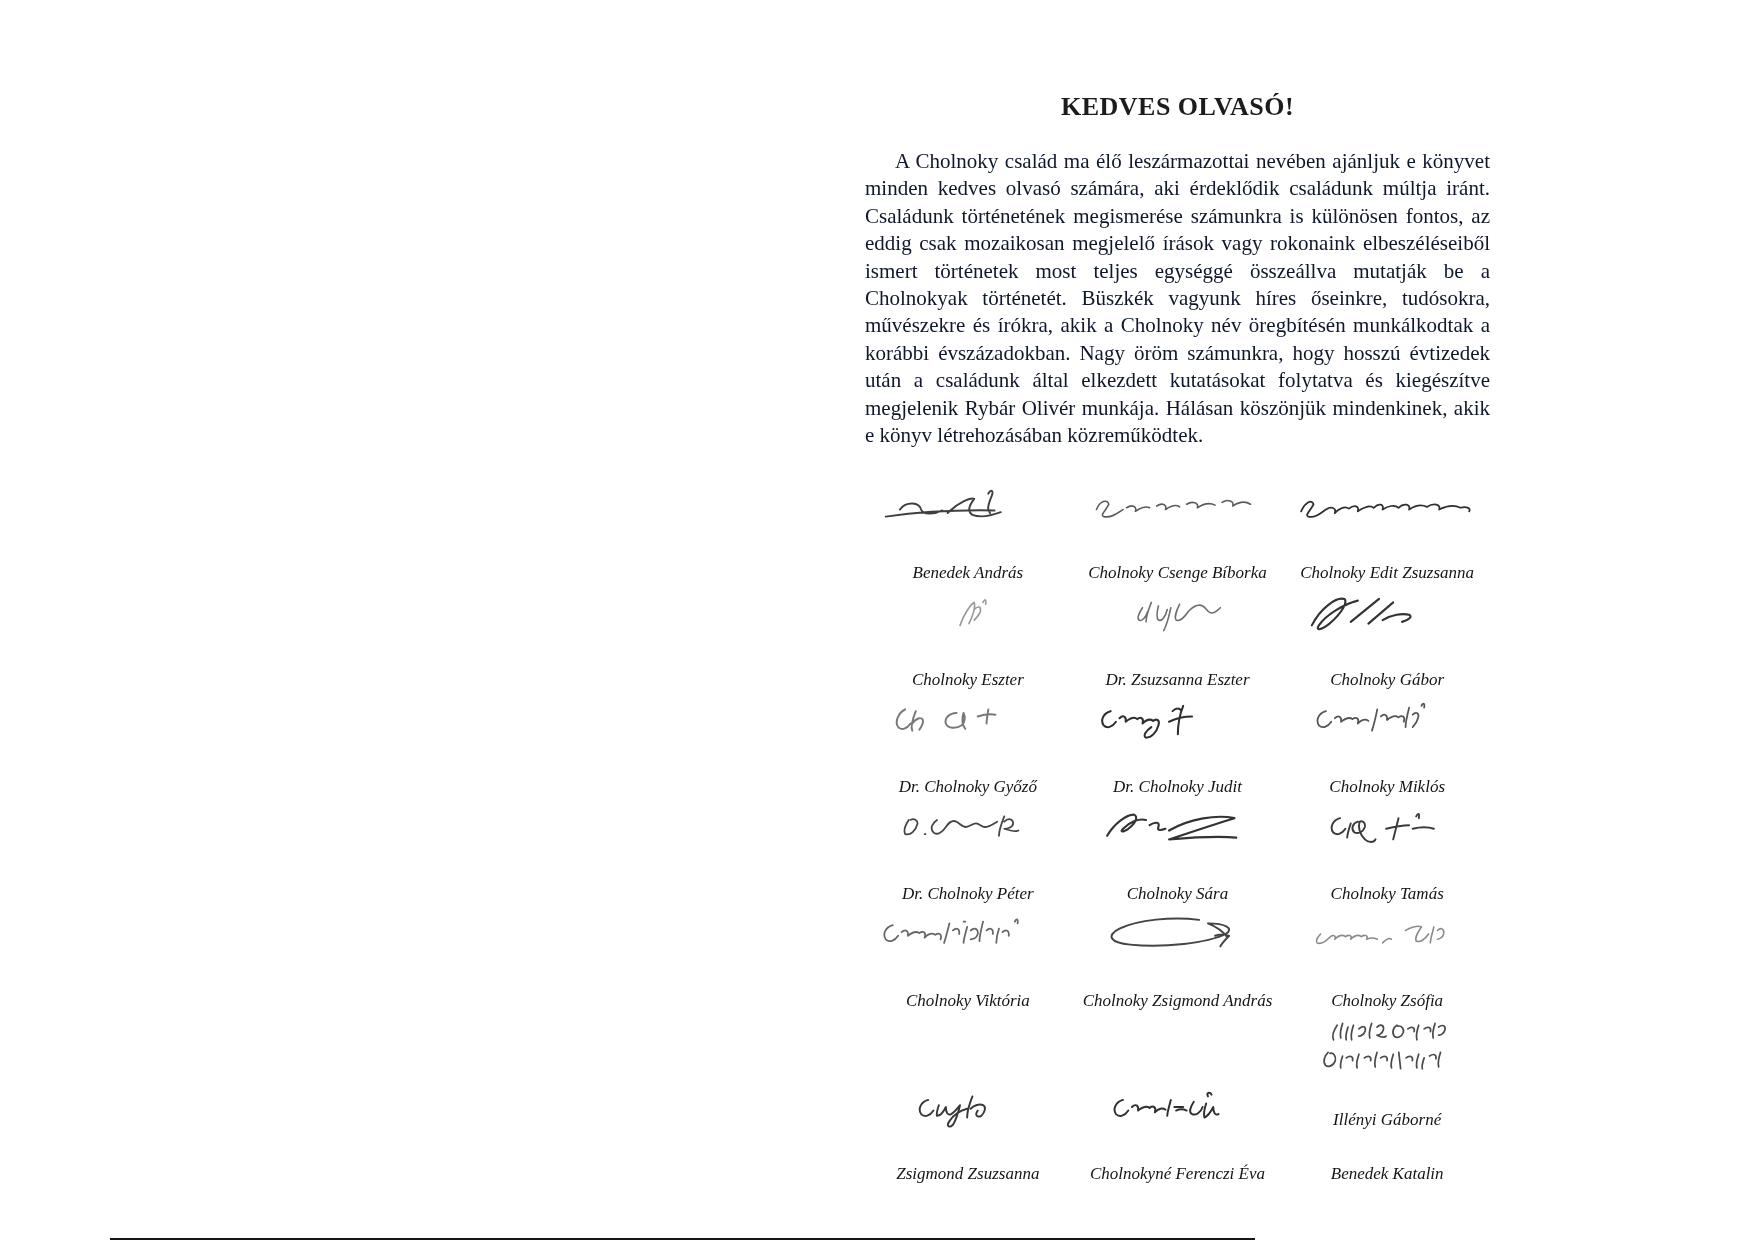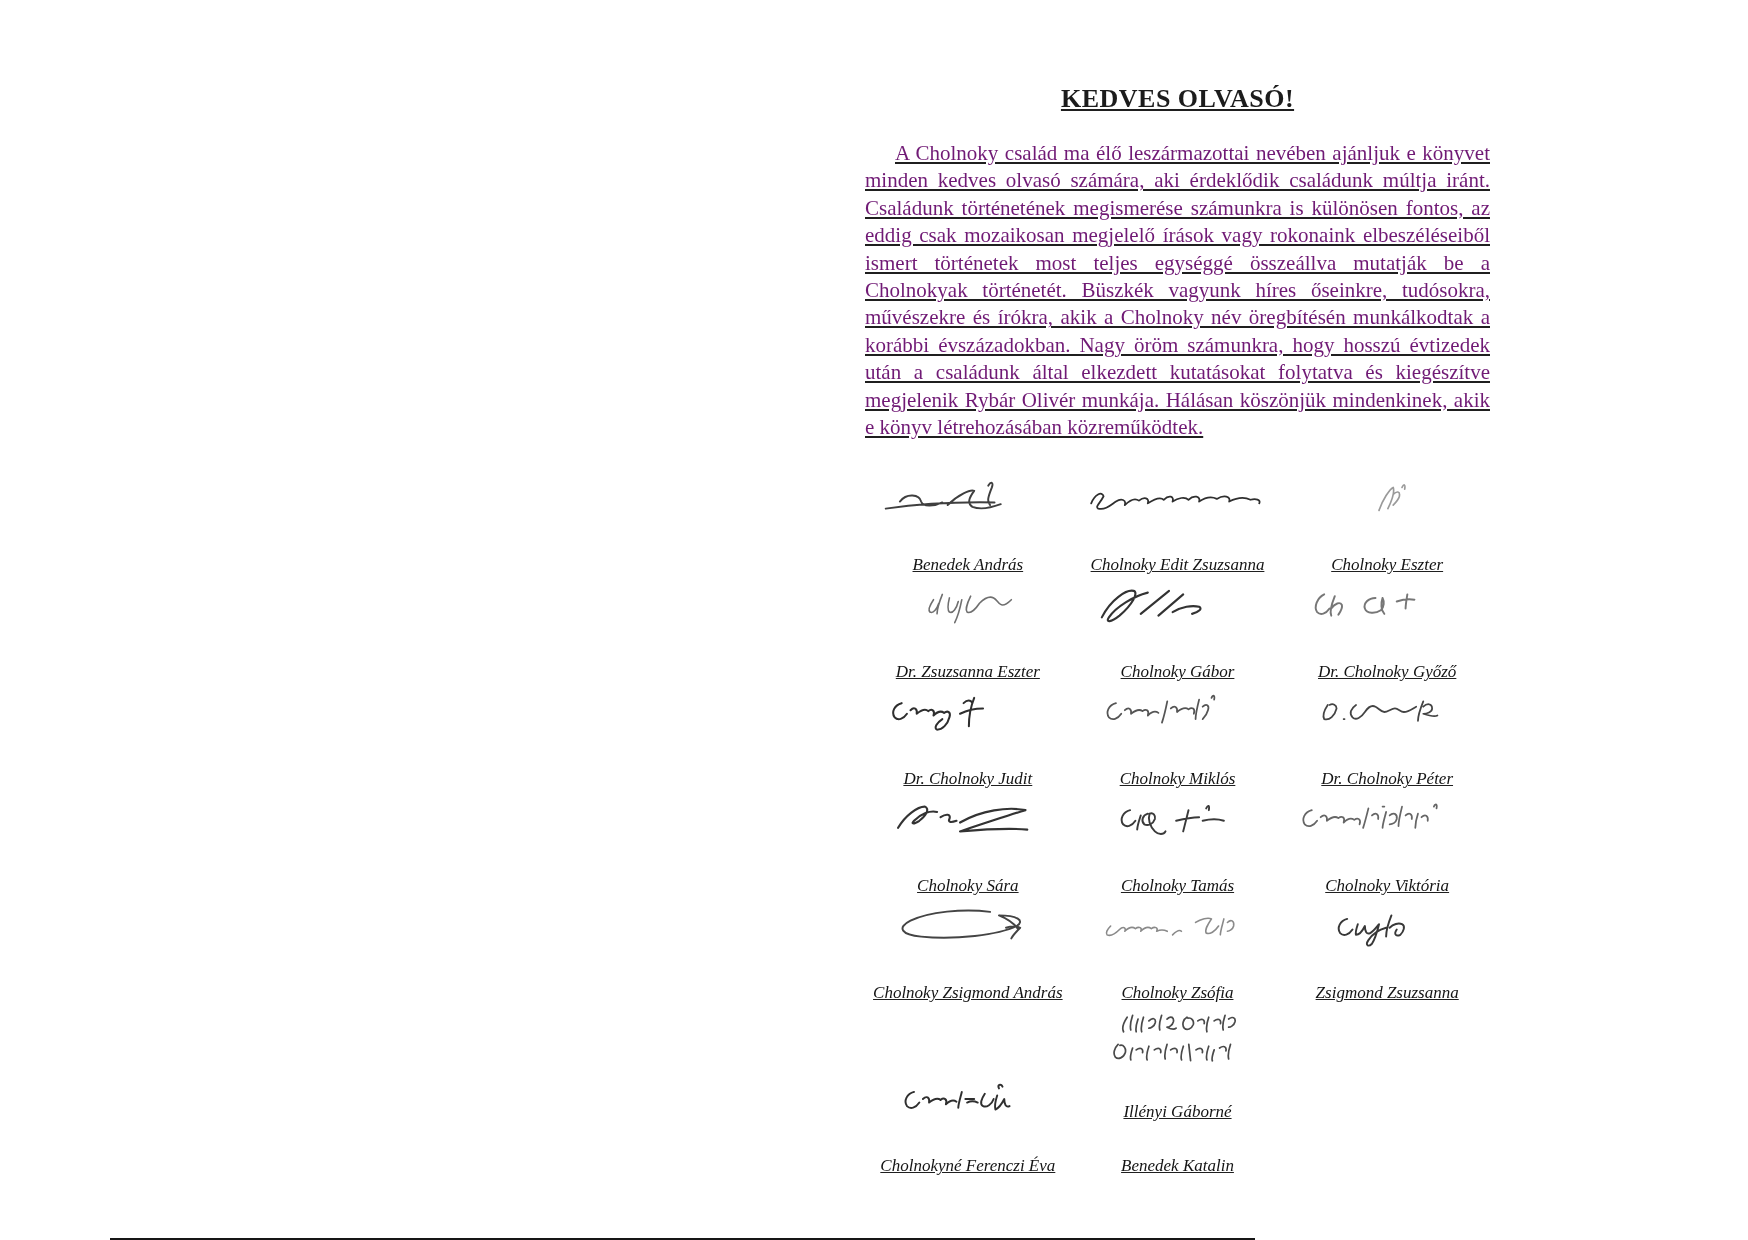--- a/index.html
+++ b/index.html
@@ -12,40 +12,39 @@
     width: 1748px;
     height: 1240px;
     background: #ffffff;
     overflow: hidden;
     font-family: "Liberation Serif", serif;
     color: #1f1f1f;
   }
   .content {
     position: absolute;
     left: 865px;
-    top: 0;
+    top: 8px;
     width: 625px;
-    text-decoration: underline;
   }
   .title {
     margin: 84px 0 0 0;
     text-align: center;
     font-size: 26px;
     font-weight: 600;
     letter-spacing: 0.5px;
     color: #1c1c1c;
     font-family: "Liberation Serif", serif;
   }
   .body-text {
     margin: 26px 0 0 0;
     font-size: 21px;
     line-height: 27.4px;
     text-align: justify;
     text-indent: 30px;
-    color: #701a75;
+    color: #0f172a;
   }
   .salutation {
     margin: 0;
     padding-left: 30px;
     font-size: 21px;
     line-height: 27.4px;
     color: #222222;
   }
   .sig-grid {
     margin-top: 34px;
@@ -91,20 +90,26 @@
     <p class="body-text">A Cholnoky család ma élő leszármazottai nevében ajánljuk e könyvet minden kedves olvasó számára, aki érdeklődik családunk múltja iránt. Családunk történetének megismerése számunkra is különösen fontos, az eddig csak mozaikosan megjelelő írások vagy rokonaink elbeszéléseiből ismert történetek most teljes egységgé összeállva mutatják be a Cholnokyak történetét. Büszkék vagyunk híres őseinkre, tudósokra, művészekre és írókra, akik a Cholnoky név öregbítésén munkálkodtak a korábbi évszázadokban. Nagy öröm számunkra, hogy hosszú évtizedek után a családunk által elkezdett kutatásokat folytatva és kiegészítve megjelenik Rybár Olivér munkája. Hálásan köszönjük mindenkinek, akik e könyv létrehozásában közreműködtek.</p>
     <div class="sig-grid" id="sig-grid">
         <div class="sig-cell">
           <svg class="sig-svg" viewBox="0 0 210 52" style="height:46px">
             <path d="M12 38 C40 34 80 30 135 31 M28 30 C36 20 50 22 52 30 C54 36 66 36 76 31 M82 34 C94 22 108 16 112 18 C106 26 104 32 110 36 C120 40 134 36 142 33 M128 12 C131 7 134 8 132 14 C128 24 126 30 130 34" fill="none" stroke="#3f3f3f" stroke-width="2.2" stroke-linecap="round" stroke-linejoin="round"></path>
           </svg>
           <div class="sig-name">Benedek András</div>
         </div>
         <div class="sig-cell">
           <svg class="sig-svg" viewBox="0 0 210 52" style="height:46px">
+            <path d="M14 30 C18 20 26 18 28 24 C24 32 18 36 22 38 C30 40 38 34 44 30 M48 28 C54 24 60 26 58 32 C64 28 70 26 74 28 M82 26 C88 22 94 24 92 30 C98 26 104 24 108 27 M116 24 C122 20 130 22 128 28 C134 24 142 22 148 25 M156 22 C162 18 170 20 168 26 C174 22 182 20 188 24" fill="none" stroke="#5b5b5b" stroke-width="1.8" stroke-linecap="round" stroke-linejoin="round"></path>
+          </svg>
+          <div class="sig-name">Cholnoky Csenge Bíborka</div>
+        </div>
+        <div class="sig-cell">
+          <svg class="sig-svg" viewBox="0 0 210 52" style="height:46px">
             <path d="M8 32 C12 22 20 18 22 24 C18 32 12 36 16 38 C24 40 30 34 36 30 C42 26 48 28 46 34 C52 28 58 26 62 29 C68 24 74 26 72 32 C78 28 86 24 90 28 C96 22 102 24 100 30 C106 26 114 24 118 28 C124 22 132 24 130 30 C136 26 144 24 150 27 C158 22 166 24 164 30 C172 26 180 24 188 28 C194 26 200 28 198 32" fill="none" stroke="#2f2f2f" stroke-width="2" stroke-linecap="round" stroke-linejoin="round"></path>
           </svg>
           <div class="sig-name">Cholnoky Edit Zsuzsanna</div>
         </div>
         <div class="sig-cell">
           <svg class="sig-svg" viewBox="0 0 210 52" style="height:46px">
             <path d="M96 40 C100 28 108 16 112 14 C114 20 110 30 106 38 M112 22 C116 18 120 18 119 24 C118 28 114 32 112 34 M122 14 C124 10 126 10 125 16" fill="none" stroke="#9a9a9a" stroke-width="1.9" stroke-linecap="round" stroke-linejoin="round"></path>
           </svg>
           <div class="sig-name">Cholnoky Eszter</div>
         </div>

